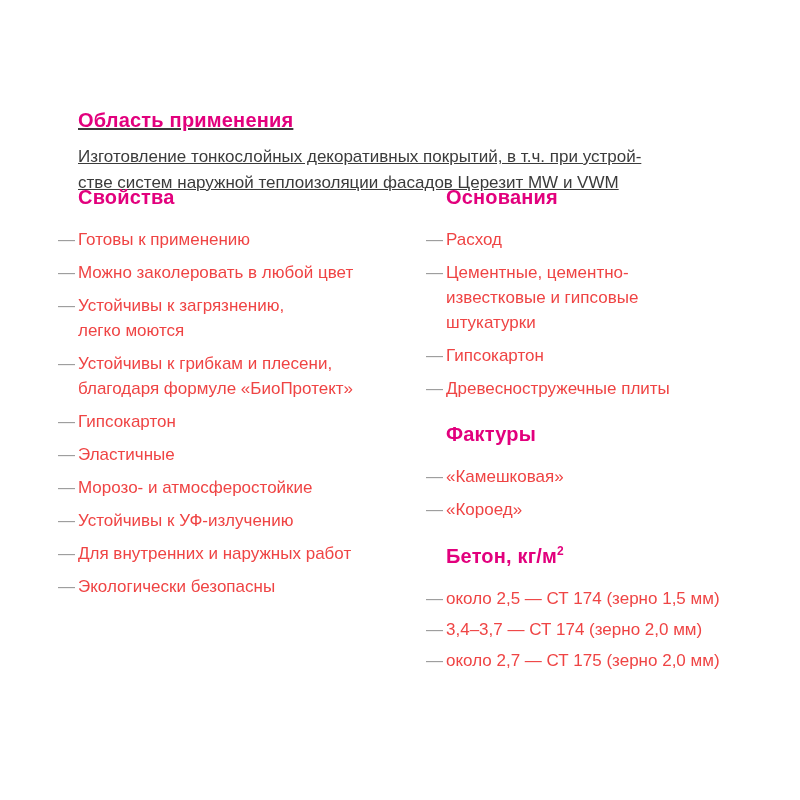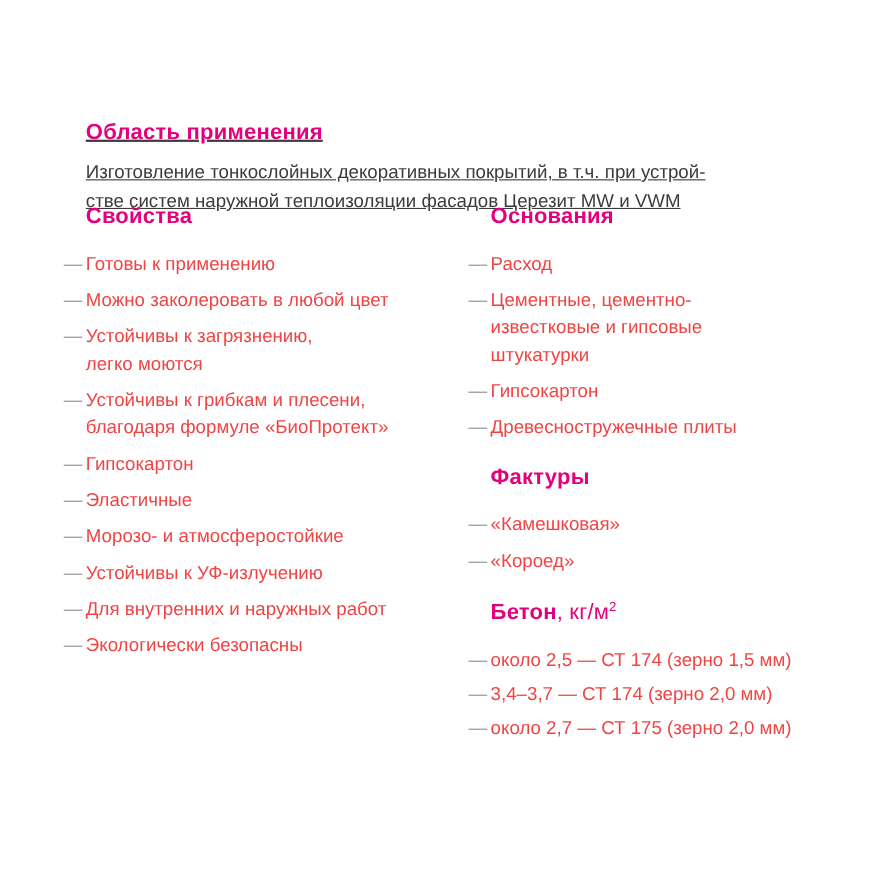--- a/index.html
+++ b/index.html
@@ -73,21 +73,21 @@
     color: #9c9c9c;
     width: 20px;
     flex: 0 0 20px;
     user-select: none;
   }
   .item-text {
     white-space: pre-line;
     color: #ef4444;
   }
   .unit {
-    font-weight: normal;
+    font-weight: bold;
   }
   .unit sup {
     font-size: 12px;
   }
 </style>
 </head>
 <body>
 
 <div class="page">
 

